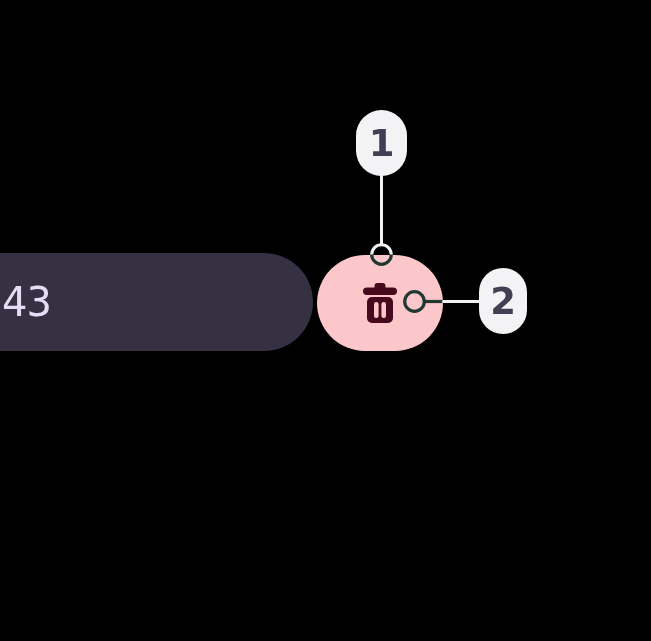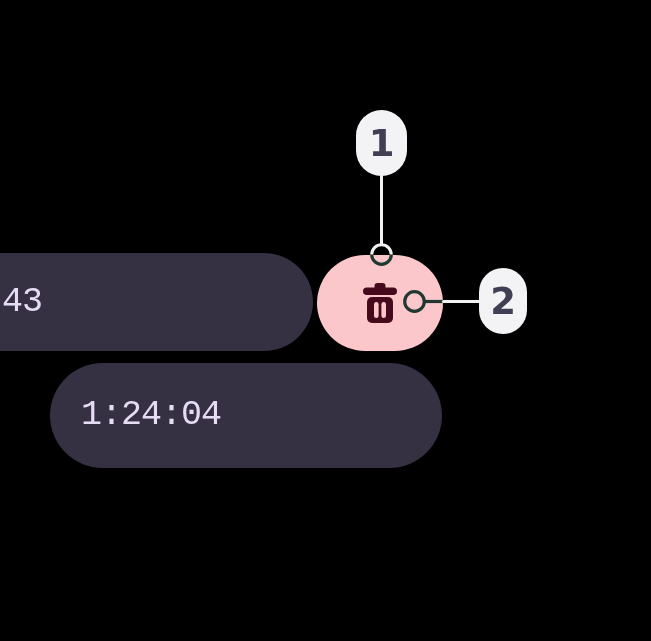--- a/index.html
+++ b/index.html
@@ -35,25 +35,24 @@
   .duration-pill {
     left: 50px;
     top: 363px;
     width: 392px;
     height: 105px;
     border-radius: 52.5px;
     padding-left: 31px;
   }
   .pill-text {
     color: var(--pill-text, #e6dcf5);
-    font-size: 35px;
+    font-size: 40px;
     font-weight: 500;
     letter-spacing: -1px;
     line-height: 1;
-    font-family: Liberation Mono, monospace;
   }
 
   
   .delete-btn {
     position: absolute;
     left: 317px;
     top: 255px;
     width: 126px;
     height: 96px;
     border-radius: 48px;
@@ -132,23 +131,20 @@
   <button class="delete-btn">
     <svg class="trash-svg" width="34" height="40" viewBox="0 0 34 40" aria-hidden="true">
       <rect class="trash-fill" x="11.5" y="0" width="11" height="7" rx="3"></rect>
       <rect class="trash-fill" x="0" y="4.5" width="34" height="7.5" rx="3.75"></rect>
       <rect class="trash-fill" x="4" y="14" width="26" height="26" rx="5"></rect>
       <rect class="trash-slot" x="11" y="19" width="4.6" height="16" rx="2.3"></rect>
       <rect class="trash-slot" x="18.4" y="19" width="4.6" height="16" rx="2.3"></rect>
     </svg>
   </button>
 
-  <div class="pill duration-pill">
-    <span class="pill-text">1:24:04</span>
-  </div>
 
   <svg class="overlay" viewBox="0 0 651 641">
     <line class="light" x1="381.5" y1="176" x2="381.5" y2="244.5"></line>
     <path class="light" d="M 371.7 254.5 A 9.8 9.8 0 0 1 391.3 254.5"></path>
     <path class="dark" d="M 391.3 254.5 A 9.8 9.8 0 0 1 371.7 254.5"></path>
     <circle class="dark" cx="414.5" cy="301.5" r="9.8"></circle>
     <line class="dark" x1="424.5" y1="301.5" x2="443.5" y2="301.5"></line>
     <line class="light" x1="443.5" y1="301.5" x2="479" y2="301.5"></line>
   </svg>
 

